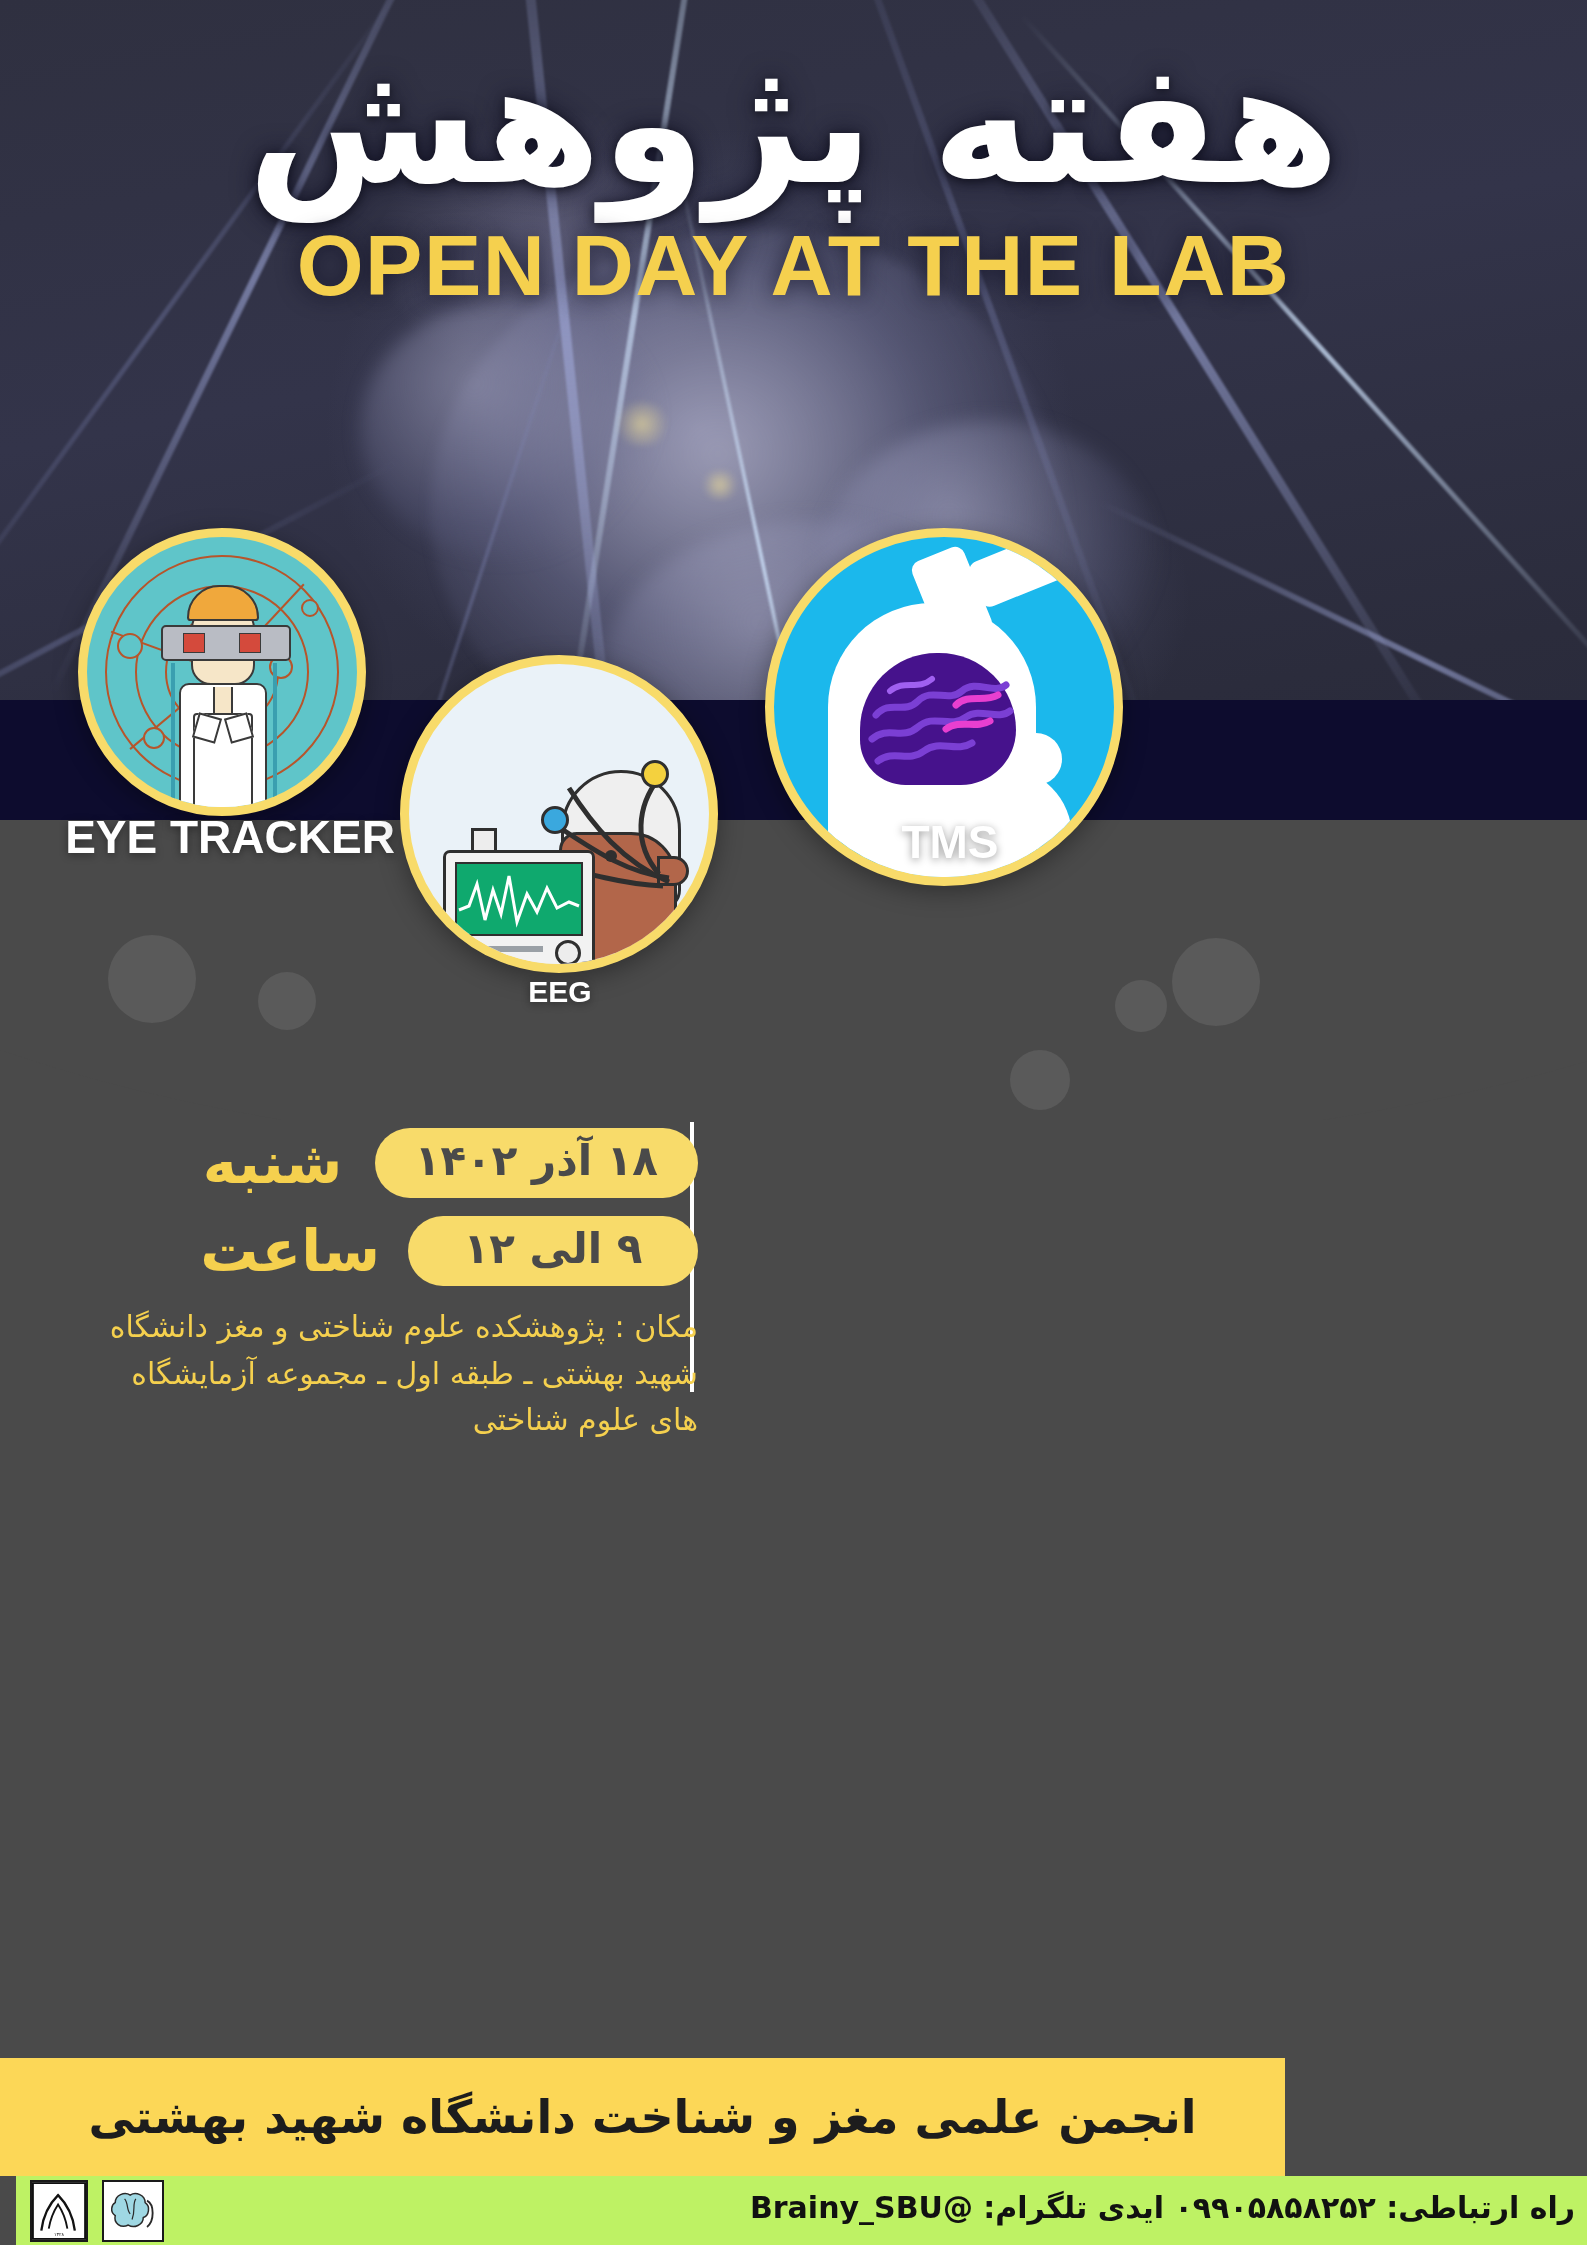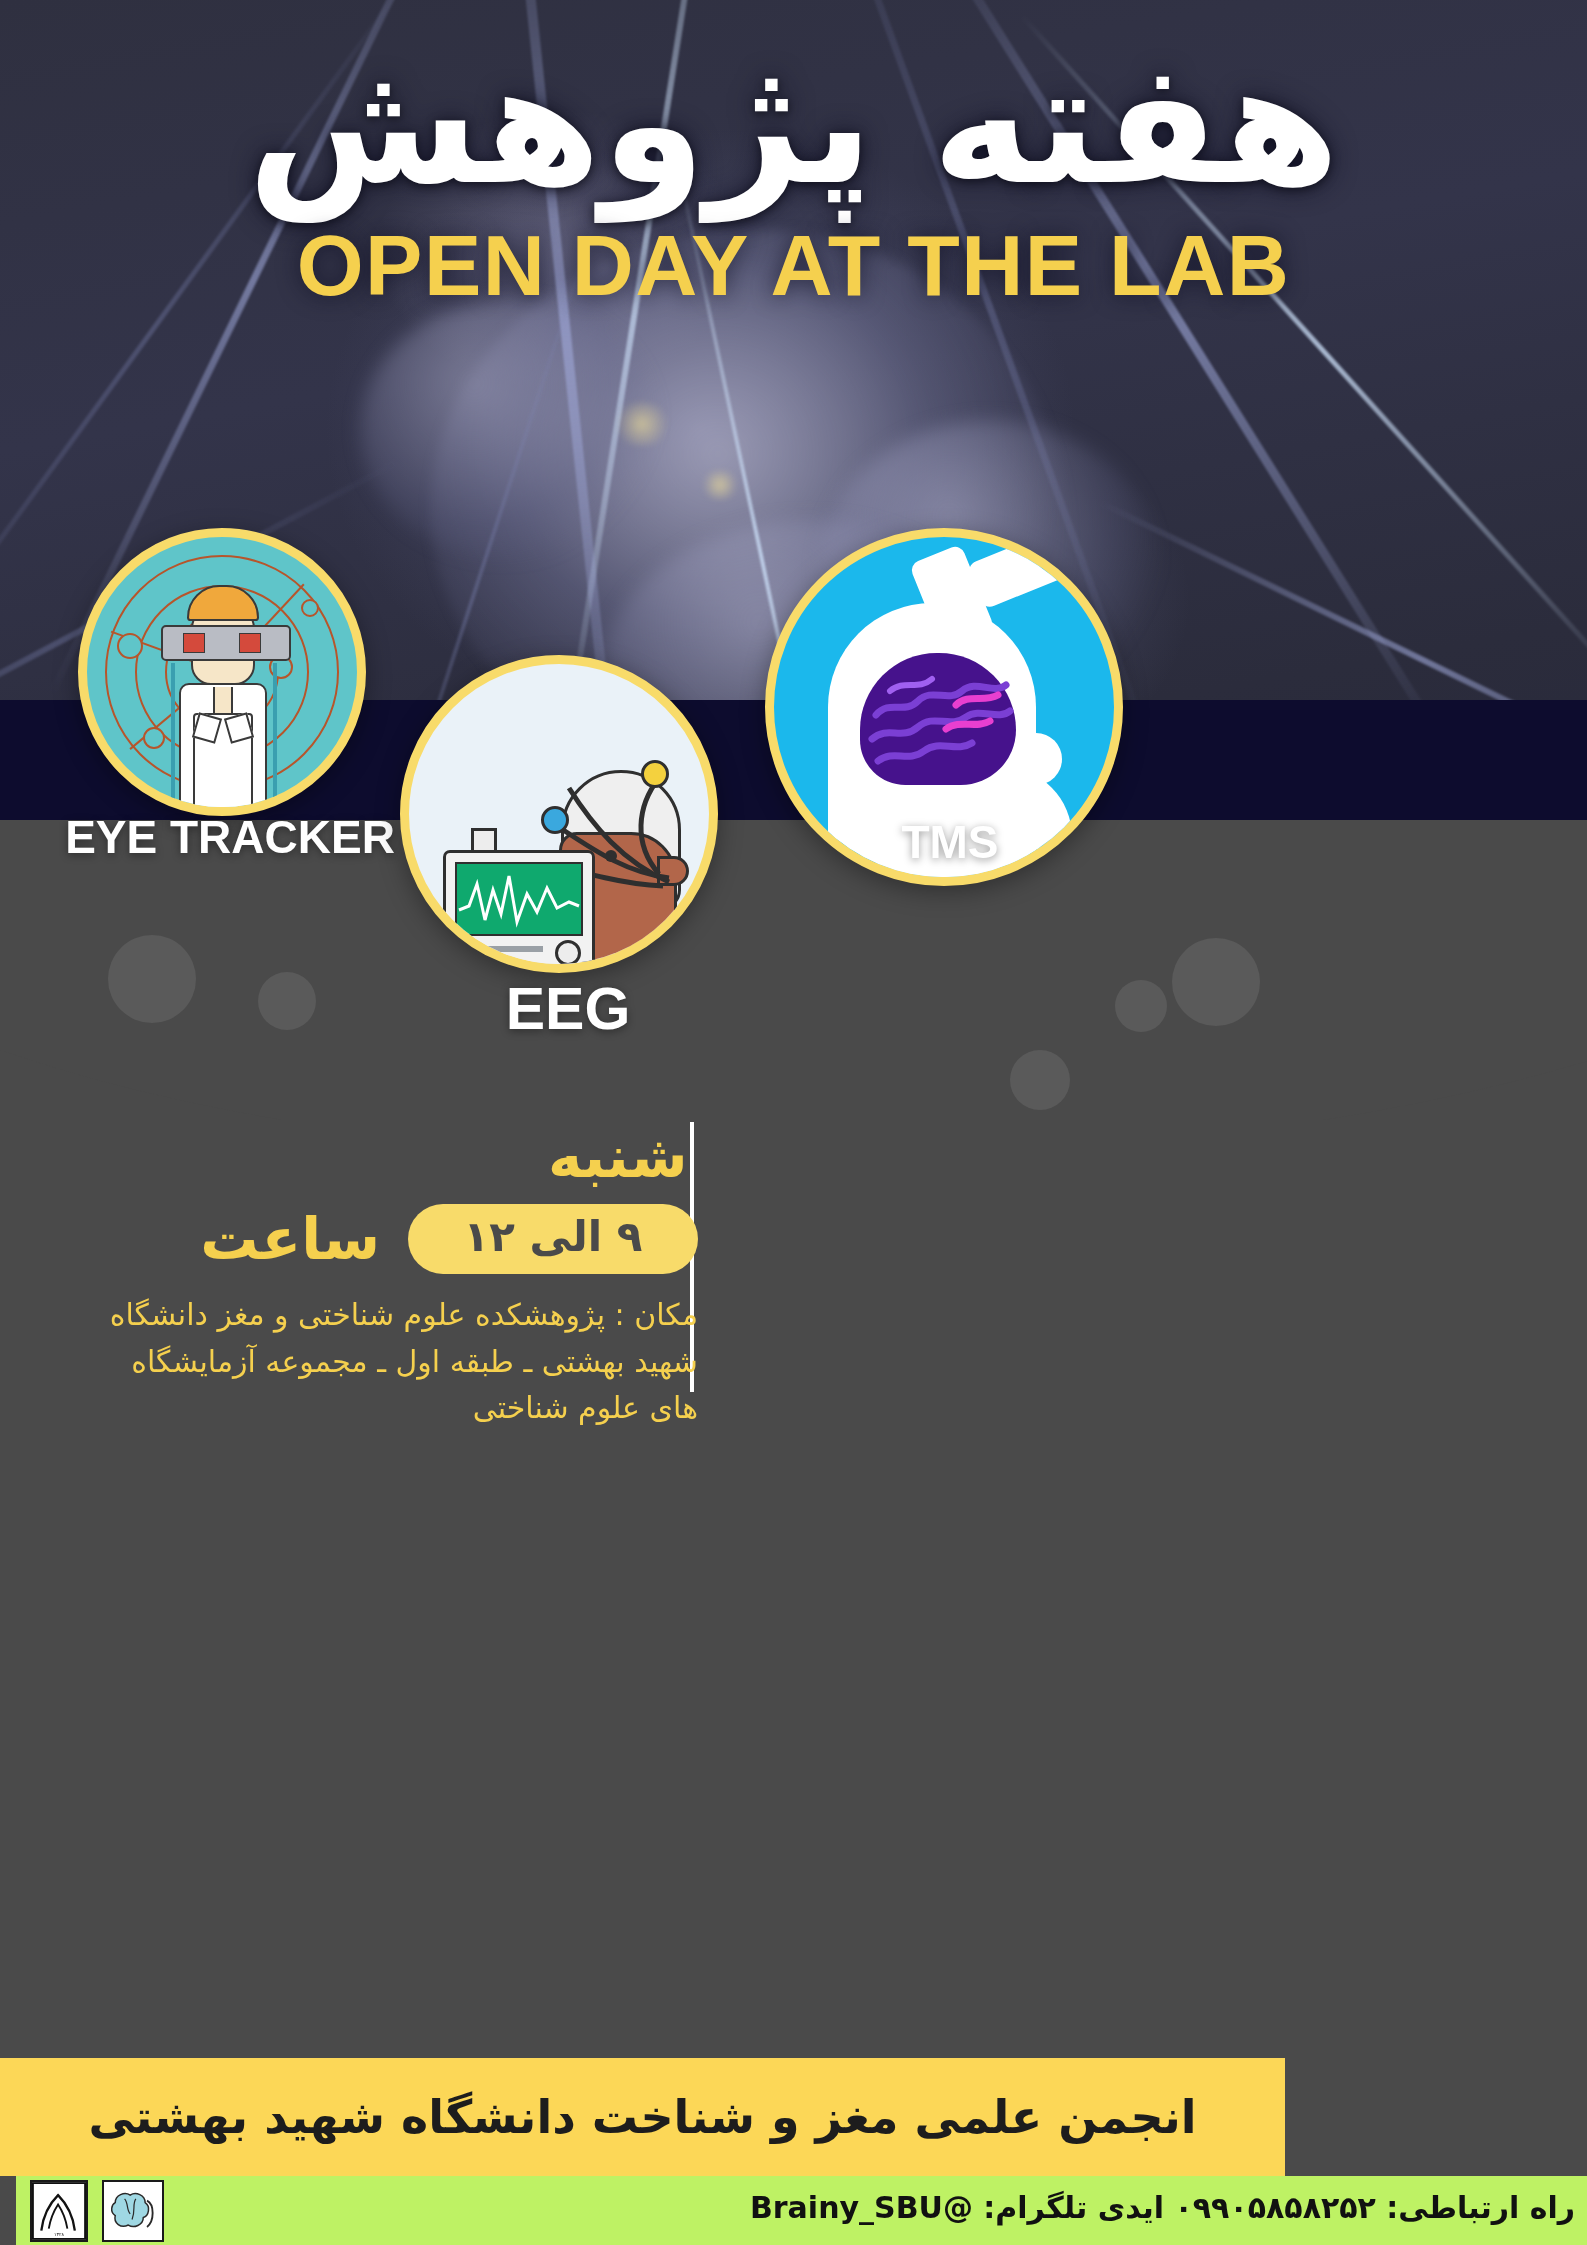--- a/index.html
+++ b/index.html
@@ -115,21 +115,21 @@
   #circle-eye   { left: 78px;  top: 528px; width: 288px; height: 288px; background: #5FC5C9; }
   #circle-eeg   { left: 400px; top: 655px; width: 318px; height: 318px; background: #EAF2F8; }
   #circle-tms   { left: 765px; top: 528px; width: 358px; height: 358px; background: #1BB8EC; }
 
   .circle-label {
     position: absolute; color: #ffffff; font-family: "Liberation Sans", sans-serif;
     font-weight: 700; text-align: center; white-space: nowrap;
     text-shadow: 0 2px 8px rgba(0,0,0,0.4);
   }
   #label-eye { left: 0px;   top: 810px; width: 460px; font-size: 46px; }
-  #label-eeg { left: 388px; top: 975px; width: 360px; font-size: 59px; text-align: center; }
+  #label-eeg { left: 380px; top: 975px; width: 360px; font-size: 30px; text-align: center; }
   #label-tms { left: 780px; top: 815px; width: 340px; font-size: 46px; }
 
   
   .et-ring { position: absolute; border: 2px solid #B7552B; border-radius: 50%; }
   .et-node { position: absolute; border: 2px solid #B7552B; border-radius: 50%; background: #5FC5C9; }
   .et-line { position: absolute; background: #B7552B; height: 2px; transform-origin: left center; }
   .et-body { position: absolute; background: #ffffff; border: 2px solid #3a3a3a; }
 
   
   #info-right {
@@ -311,20 +311,21 @@
   </div>
   <div class="circle-label" id="label-tms">TMS</div>
 
   <div id="info-right">
   </div>
 
   <div id="divider"></div>
 
   <div id="info-left">
     <div class="dt-row">
+      <div class="dt-pill">۱۸ آذر ۱۴۰۲</div>
       <div class="dt-key">شنبه</div>
     </div>
     <div class="dt-row">
       <div class="dt-pill">۹ الی ۱۲</div>
       <div class="dt-key">ساعت</div>
     </div>
     <div id="venue">مکان : پژوهشکده علوم شناختی و مغز دانشگاه شهید بهشتی ـ طبقه اول ـ مجموعه آزمایشگاه های علوم شناختی</div>
   </div>
 
   <div id="banner">

